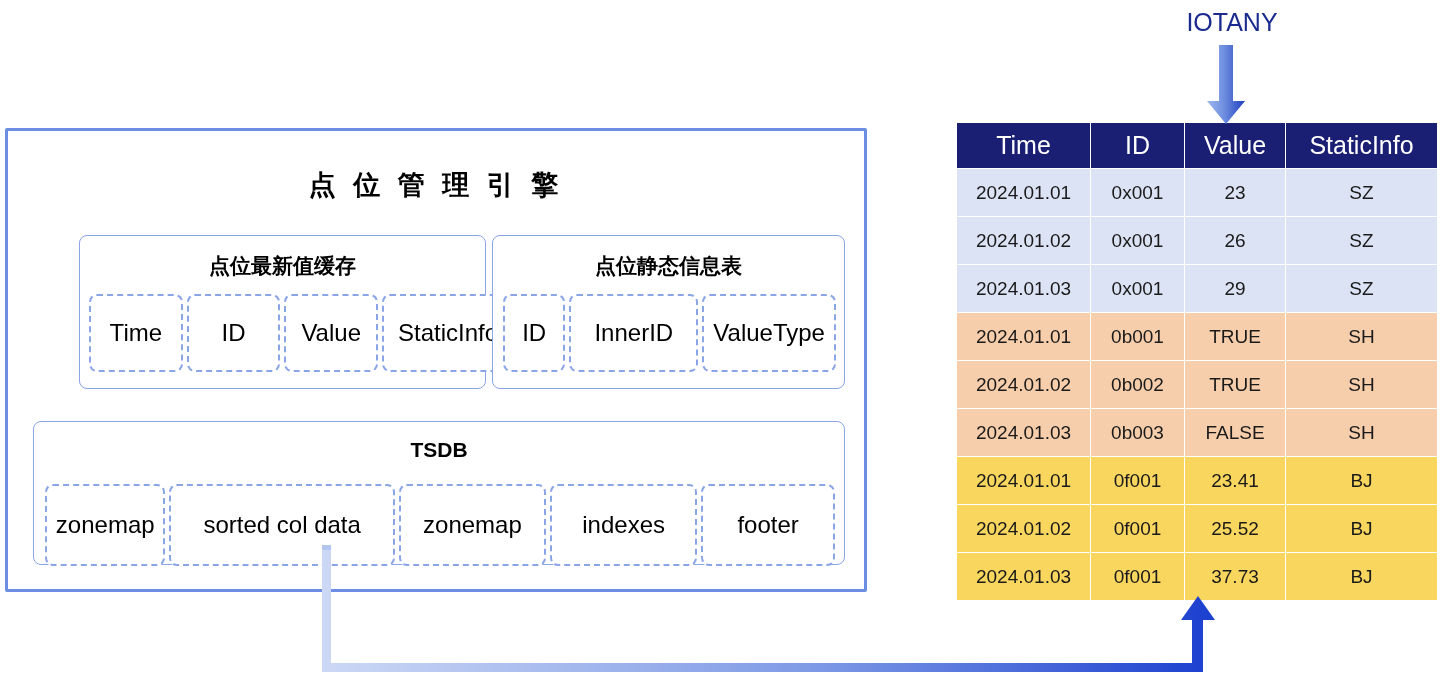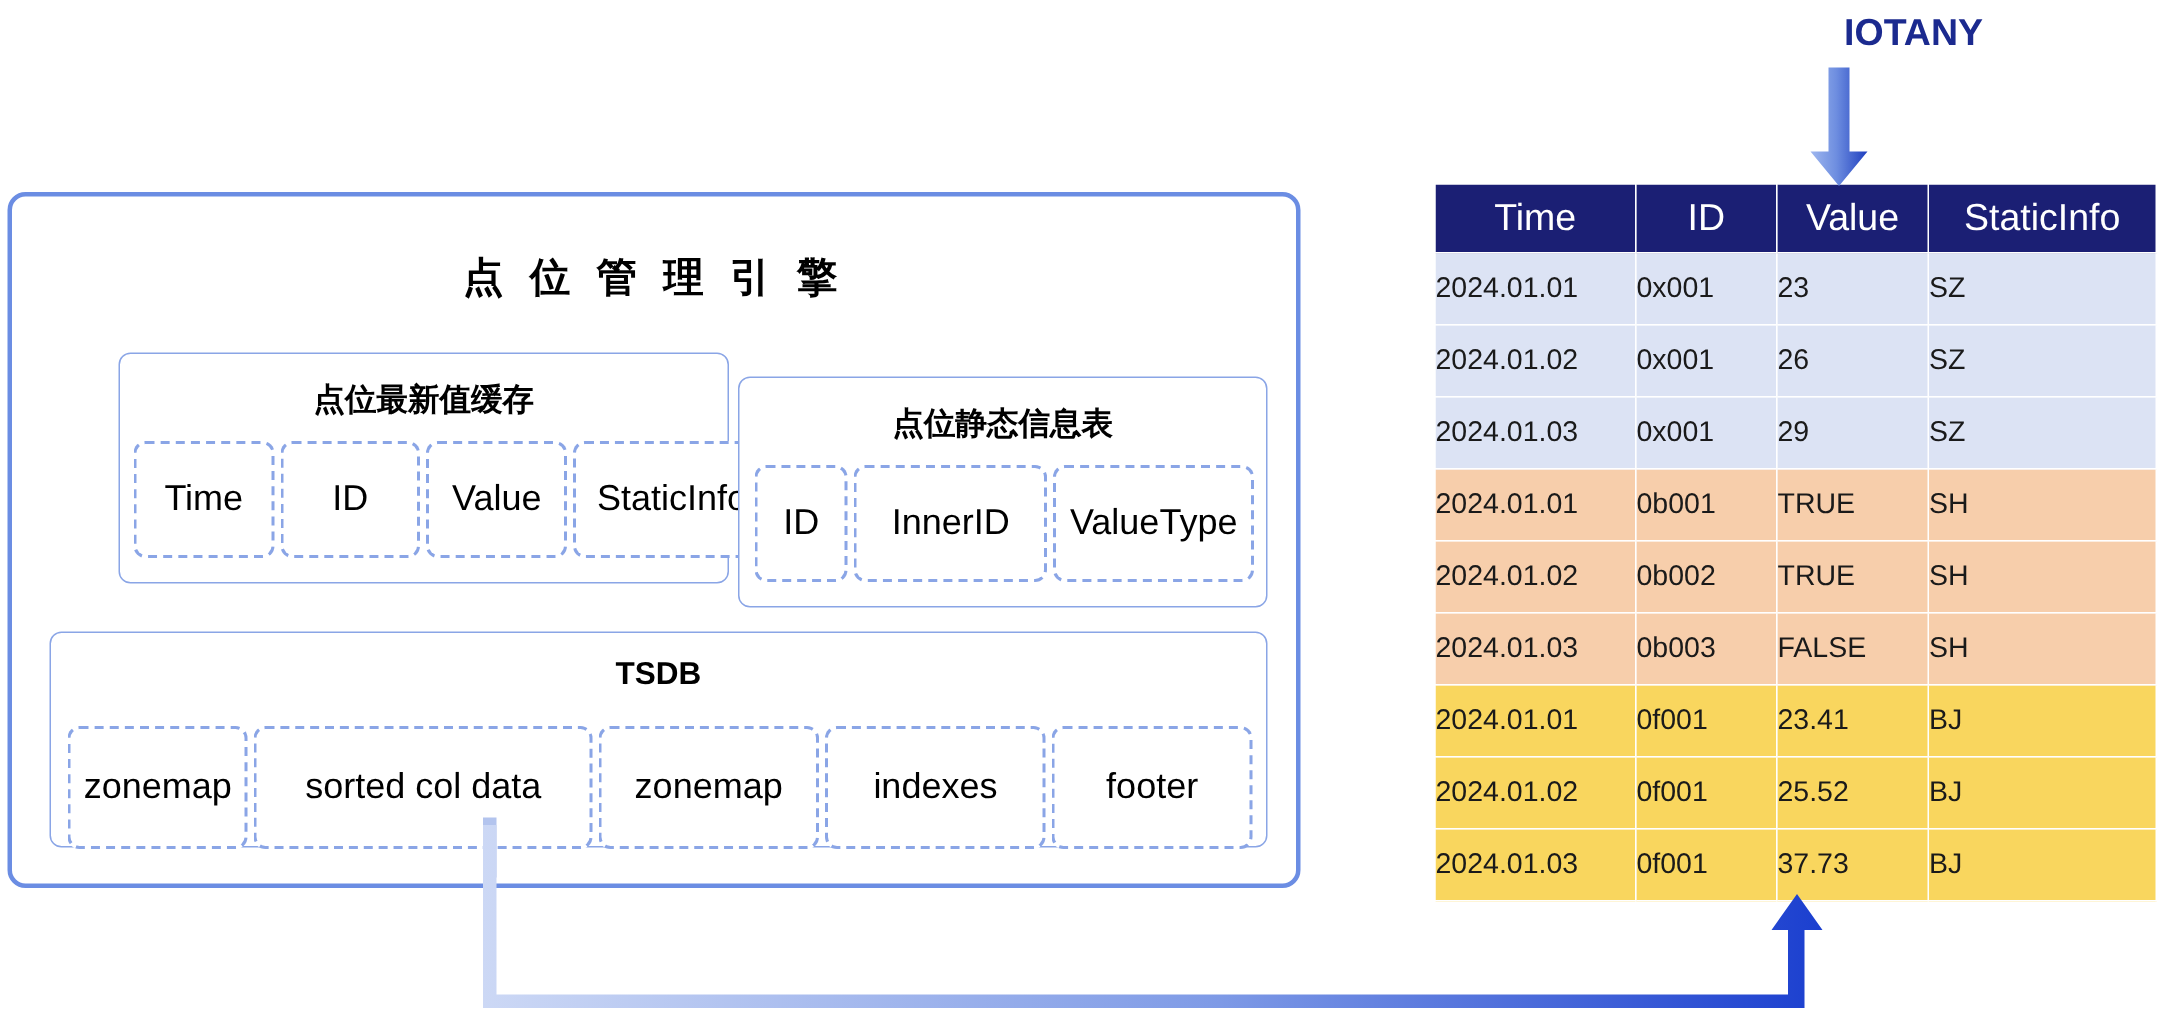--- a/index.html
+++ b/index.html
@@ -17,21 +17,21 @@
   }
 
   
   #engine-box {
     position: absolute;
     left: 5px;
     top: 128px;
     width: 862px;
     height: 464px;
     border: 3px solid #6b8de3;
-    border-radius: 12px;
+    border-radius: 2px;
     box-sizing: border-box;
     background: #ffffff;
   }
   #engine-title {
     position: absolute;
     left: 0;
     top: 36px;
     width: 100%;
     text-align: center;
     font-size: 27px;
@@ -52,21 +52,21 @@
     position: absolute;
     left: 0;
     top: 16px;
     width: 100%;
     text-align: center;
     font-size: 21px;
     font-weight: bold;
     color: #000;
   }
   #panel-cache   { left: 27px;  top: 104px; width: 407px; height: 154px; margin-left: 44px; }
-  #panel-static  { left: 484px; top: 120px; width: 353px; height: 154px; }
+  #panel-static  { left: 484px; top: 104px; width: 353px; height: 154px; }
   #panel-tsdb    { left: 25px;  top: 290px; width: 812px; height: 144px; }
 
   
   .cells {
     position: absolute;
     display: flex;
     left: 0;
     right: 0;
   }
   .cell {
@@ -103,38 +103,39 @@
     font-size: 25px;
     font-weight: normal;
     height: 45px;
     text-align: center;
     border: 1px solid #ffffff;
     padding: 0;
   }
   #data-table td {
     font-size: 19px;
     height: 47px;
+    text-align: center;
     border: 1px solid #ffffff;
     padding: 0;
     color: #1a1a1a;
   }
   .row-blue   td { background: #dce3f4; }
   .row-orange td { background: #f7ceab; }
   .row-yellow td { background: #f9d65e; }
 
   
   #iotany-label {
     position: absolute;
     left: 1142px;
     top: 8px;
     width: 180px;
-    text-align: right;
+    text-align: center;
     font-size: 25px;
     color: #1b2a8f;
-    font-weight: bold;
+    font-weight: normal;
   }
 
   
   #arrows {
     position: absolute;
     left: 0; top: 0;
     width: 1440px; height: 683px;
     pointer-events: none;
   }
 

